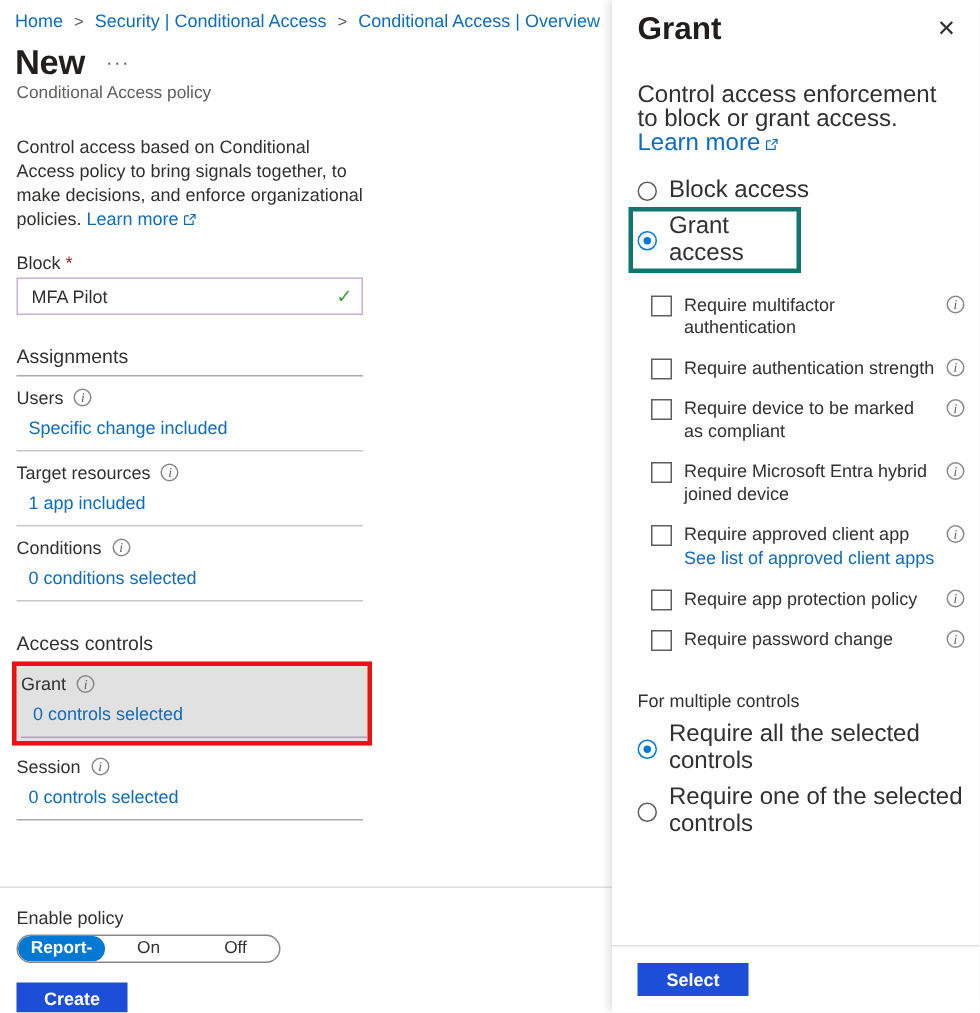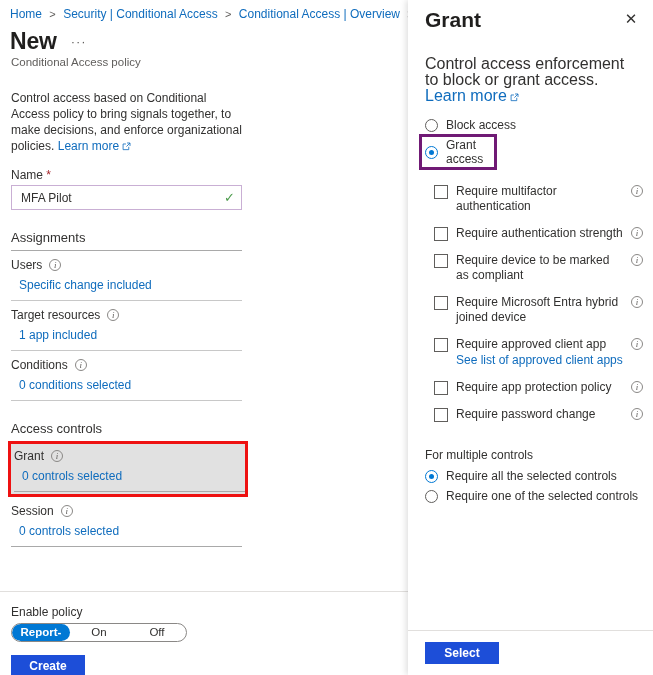--- a/index.html
+++ b/index.html
@@ -259,27 +259,27 @@
   }
   .radio.checked { border: 1px solid #0078d4; }
   .radio.checked::after {
     content: "";
     position: absolute;
     left: 3px; top: 3px;
     width: 5px; height: 5px;
     border-radius: 50%;
     background: #0078d4;
   }
-  .radio-label { font-size: 12px; color: #323130; }
+  .radio-label { font-size: 16px; color: #323130; }
 
   #grant-access-highlight {
     position: relative;
     margin: 2px 0 0 11px;
-    width: 78px;
-    border: 3px solid #701a75;
+    width: 115px;
+    border: 3px solid #0f766e;
     padding: 1px 0 1px 0;
   }
   #grant-access-highlight .radio-row { padding-left: 3px; padding-top: 0; }
 
   .cb-list { padding: 14px 0 0 0; }
   .cb-row {
     display: flex;
     padding: 0 10px 0 26px;
     margin-bottom: 12px;
     align-items: flex-start;
@@ -346,21 +346,21 @@
 
   <div class="desc">
     <span>Control access based on Conditional Access policy to bring signals together, to make decisions, and enforce organizational policies.</span>
     <a class="link"><span>Learn more</span><span class="ext-ico"><svg width="9" height="9" viewBox="0 0 10 10">
             <path d="M1.2 2.2h3.2M1.2 2.2v6.3h6.3V5.3" stroke="#0f6cbd" fill="none" stroke-width="0.9"></path>
             <path d="M5.6 1.1h3.3v3.3M8.9 1.1L4.9 5.1" stroke="#0f6cbd" fill="none" stroke-width="0.9"></path>
           </svg></span></a>
   </div>
 
   <div class="field-label">
-    <span>Name</span>
+    <span>Block</span>
     <span class="req-star">*</span>
   </div>
   <div class="name-input-wrap">
     <div class="name-input">
       <input type="text" value="MFA Pilot" style="">
       <span class="check-ok">✓</span>
     </div>
   </div>
 
   <div class="section-head">Assignments</div>

